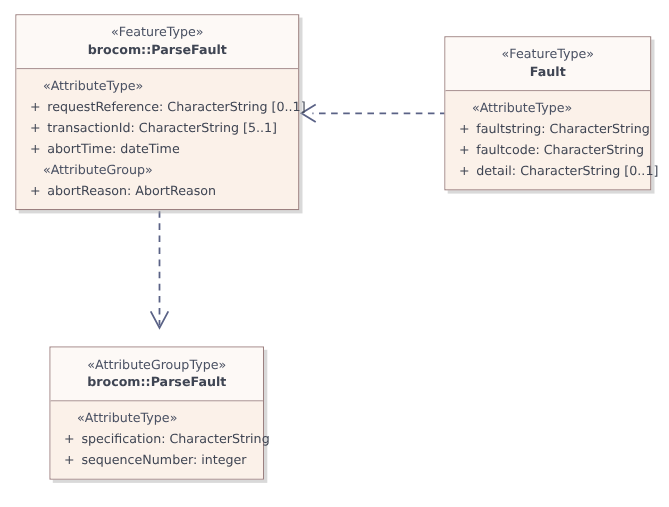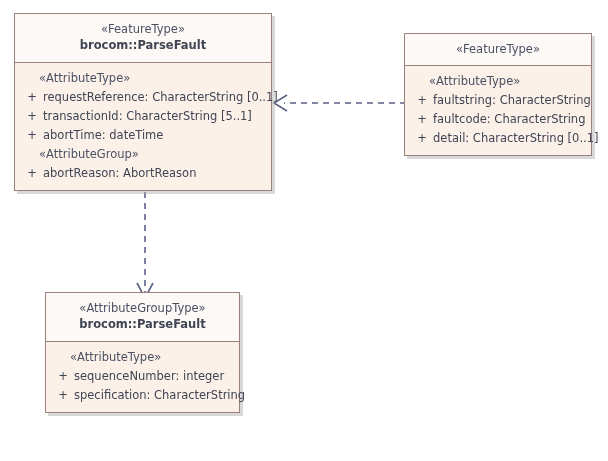--- a/index.html
+++ b/index.html
@@ -136,44 +136,45 @@
       <div class="attr-group-label">«AttributeGroup»</div>
       <div class="attr-row">
         <span class="attr-vis">+</span><span class="attr-text">abortReason: AbortReason</span>
       </div>
     </div>
   </div>
 
   <div class="uml-class" style="left:404px; top:33px; width:188px;">
     <div class="uml-header">
       <span class="stereo-head">«FeatureType»</span>
+      <span class="class-name">Fault</span>
     </div>
     <div class="uml-body">
       <div class="attr-group-label">«AttributeType»</div>
       <div class="attr-row">
         <span class="attr-vis">+</span><span class="attr-text">faultstring: CharacterString</span>
       </div>
       <div class="attr-row">
         <span class="attr-vis">+</span><span class="attr-text">faultcode: CharacterString</span>
       </div>
       <div class="attr-row">
         <span class="attr-vis">+</span><span class="attr-text">detail: CharacterString [0..1]</span>
       </div>
     </div>
   </div>
 
-  <div class="uml-class" style="left:45px; top:292px; width:195px;">
+  <div class="uml-class" style="left:45px; top:315px; width:195px;">
     <div class="uml-header">
       <span class="stereo-head">«AttributeGroupType»</span>
       <span class="class-name">brocom::ParseFault</span>
     </div>
     <div class="uml-body">
       <div class="attr-group-label">«AttributeType»</div>
       <div class="attr-row">
-        <span class="attr-vis">+</span><span class="attr-text">sequenceNumber: integer</span>
+        <span class="attr-vis">+</span><span class="attr-text">specification: CharacterString</span>
       </div>
       <div class="attr-row">
-        <span class="attr-vis">+</span><span class="attr-text">specification: CharacterString</span>
+        <span class="attr-vis">+</span><span class="attr-text">sequenceNumber: integer</span>
       </div>
     </div>
   </div>
 
 </div>
 
 </body></html>

